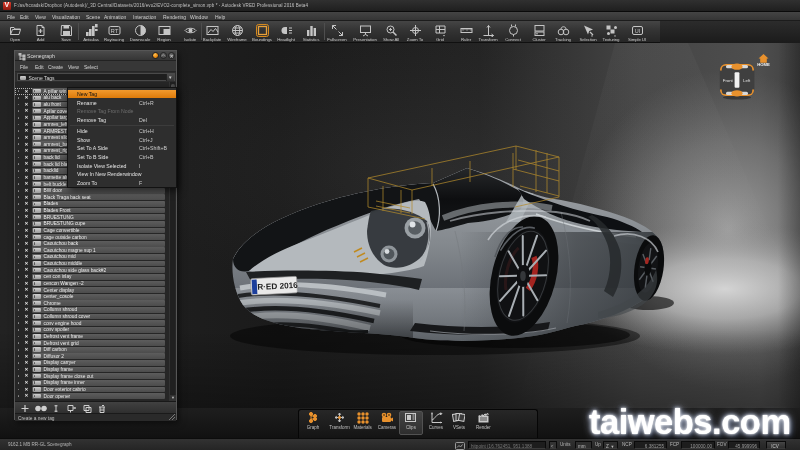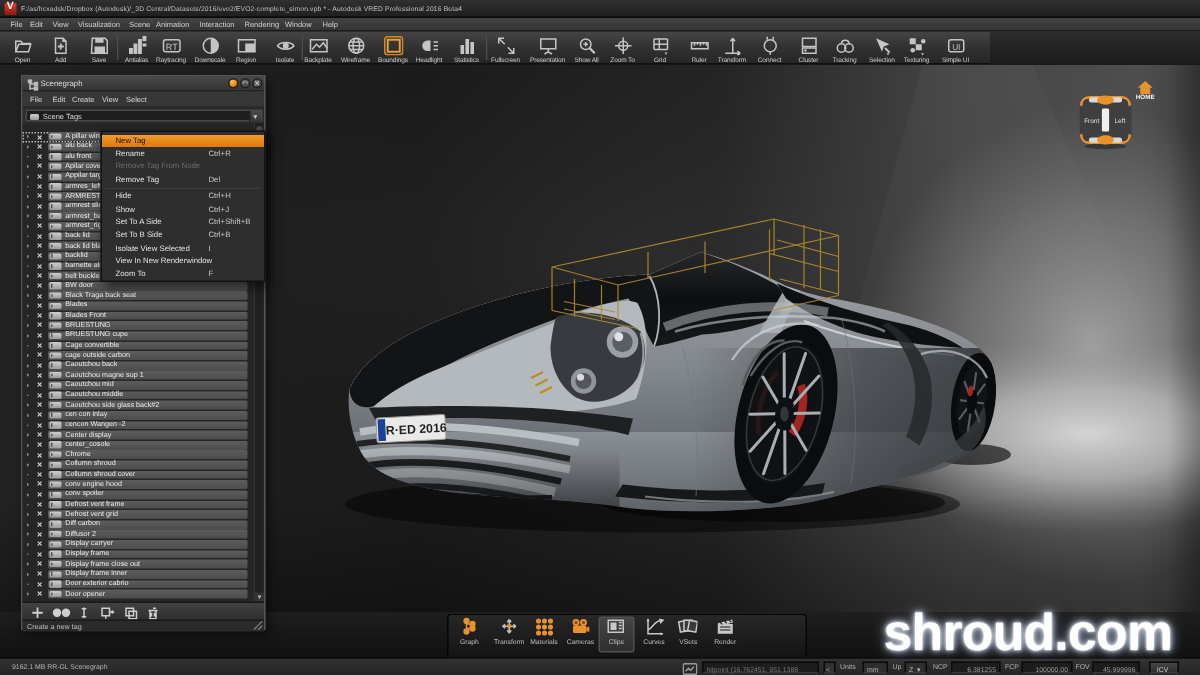--- a/index.html
+++ b/index.html
@@ -613,21 +613,21 @@
     <span class="lbl" style="left:595px">Up</span>
     <span class="fld" style="left:603px;width:15px;text-align:left;padding-left:2px;color:#bbb;background:#2e2e2e">Z&nbsp;&nbsp;▾</span>
     <span class="lbl" style="left:622px">NCP</span>
     <span class="fld" style="left:634px;width:33px">6.381255</span>
     <span class="lbl" style="left:670px">FCP</span>
     <span class="fld" style="left:681px;width:34px">100000.00</span>
     <span class="lbl" style="left:717px">FOV</span>
     <span class="fld" style="left:728px;width:32px">45.999996</span>
     <span class="fld" style="left:766px;width:20px;text-align:center;color:#ccc;background:linear-gradient(#454545,#2e2e2e)">ICV</span>
   </div>
-  <div class="abs" id="wm">shroud.com</div>
+  <div class="abs" id="wm">taiwebs.com</div>
   <div class="abs" id="panel">
     <div id="phead">
         <div class="t">Scenegraph</div>
       <svg style="position:absolute;left:3px;top:1.5px" width="8" height="8" viewBox="0 0 8 8">
           <g stroke="#bbb" fill="none">
             <path d="M2,1 v6 M2,3 h4 M2,6 h4"></path>
             <rect x="1" y="0" width="2" height="2" fill="#bbb"></rect>
             <rect x="5" y="2" width="2" height="2" fill="#bbb"></rect>
             <rect x="5" y="5" width="2" height="2" fill="#bbb"></rect>
           </g>

